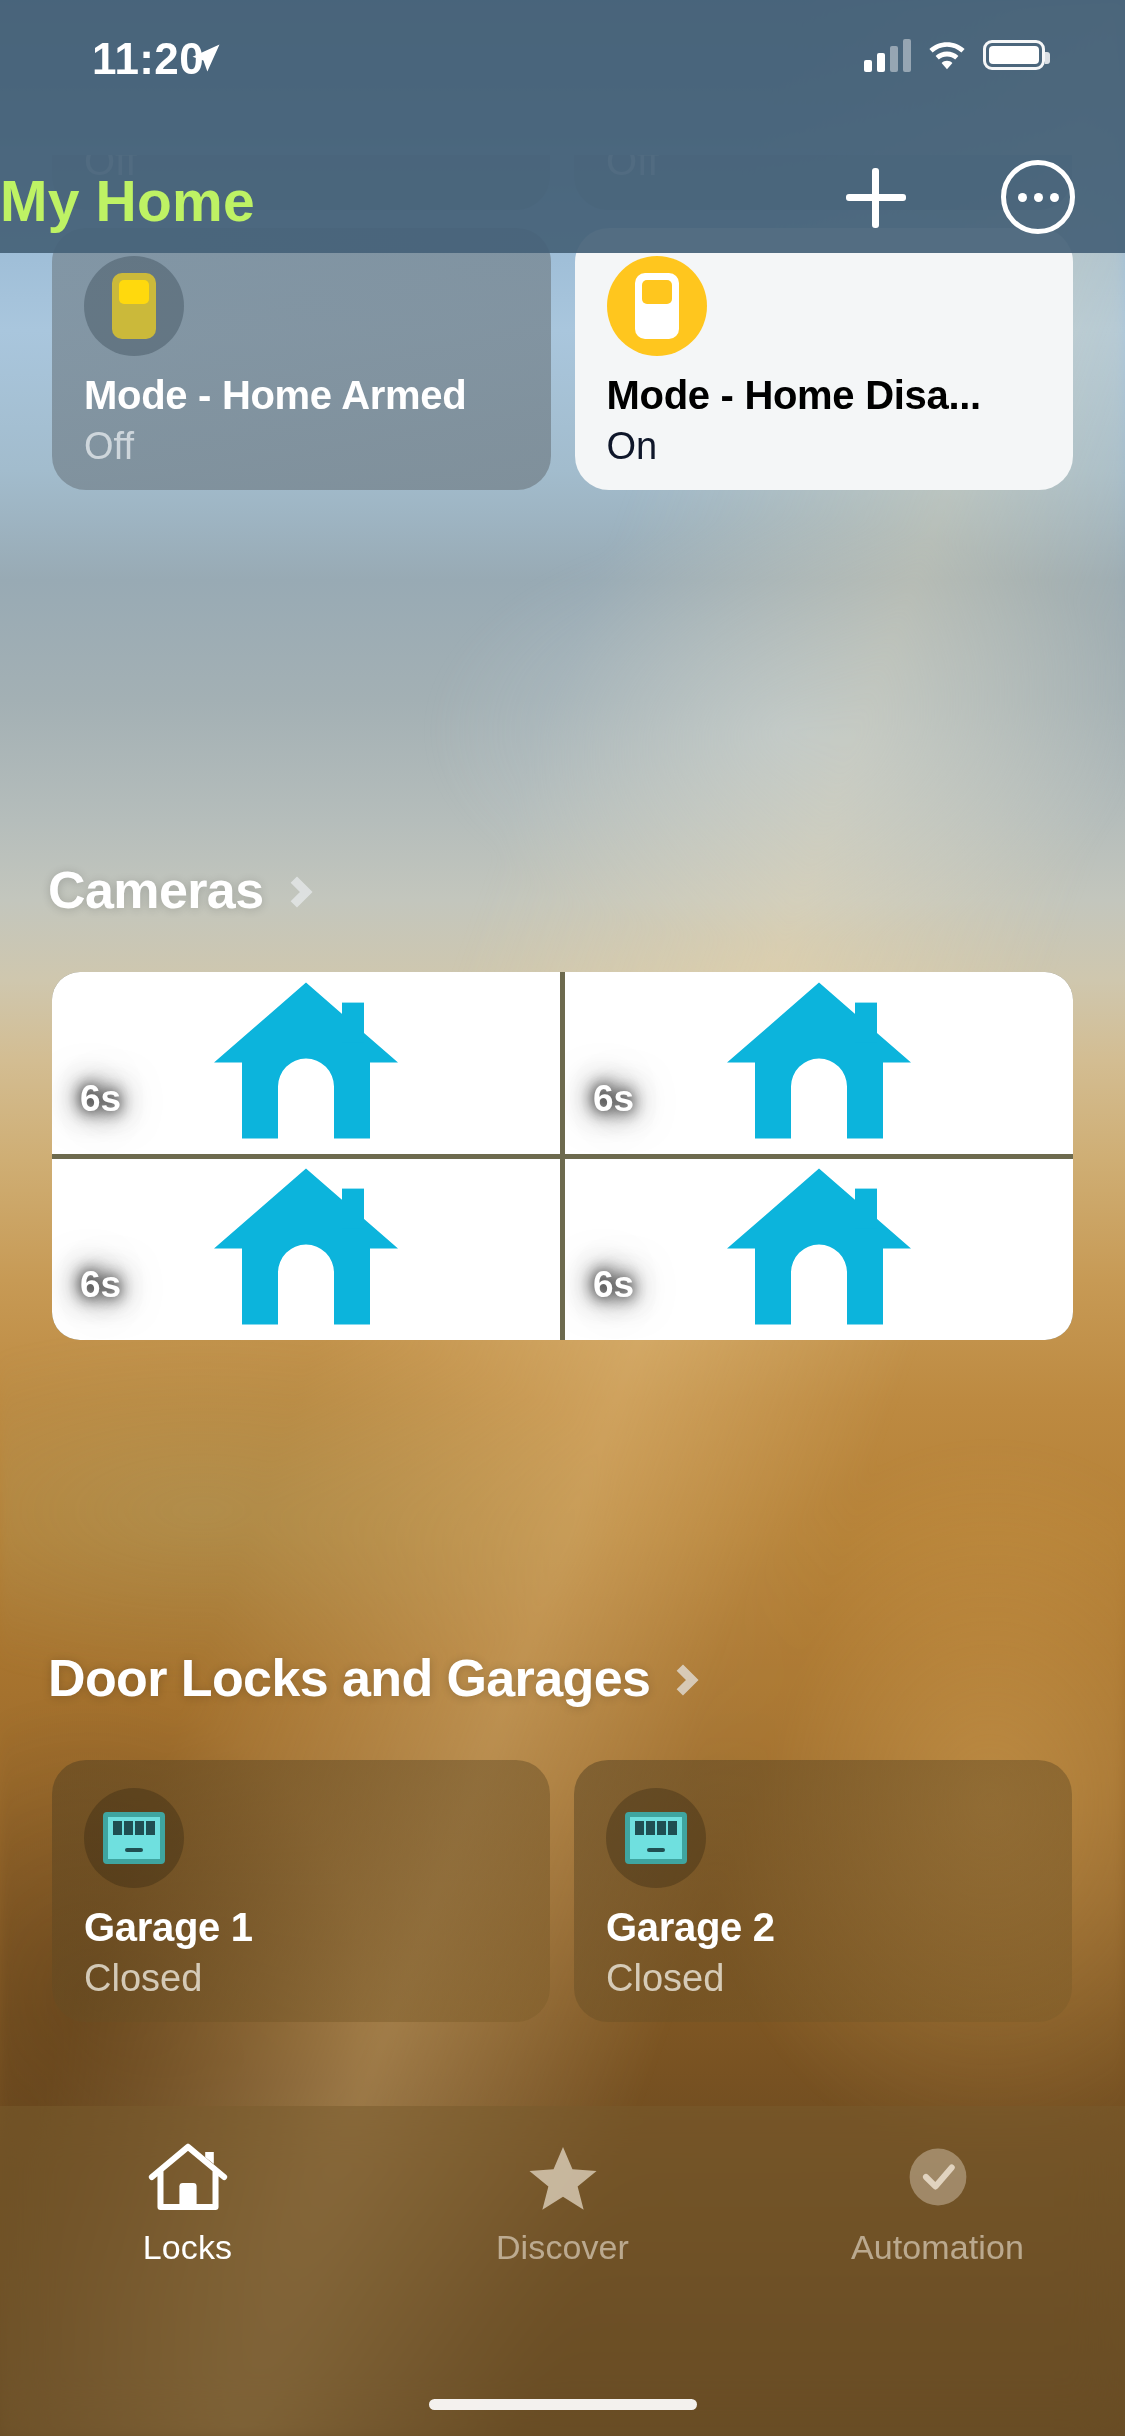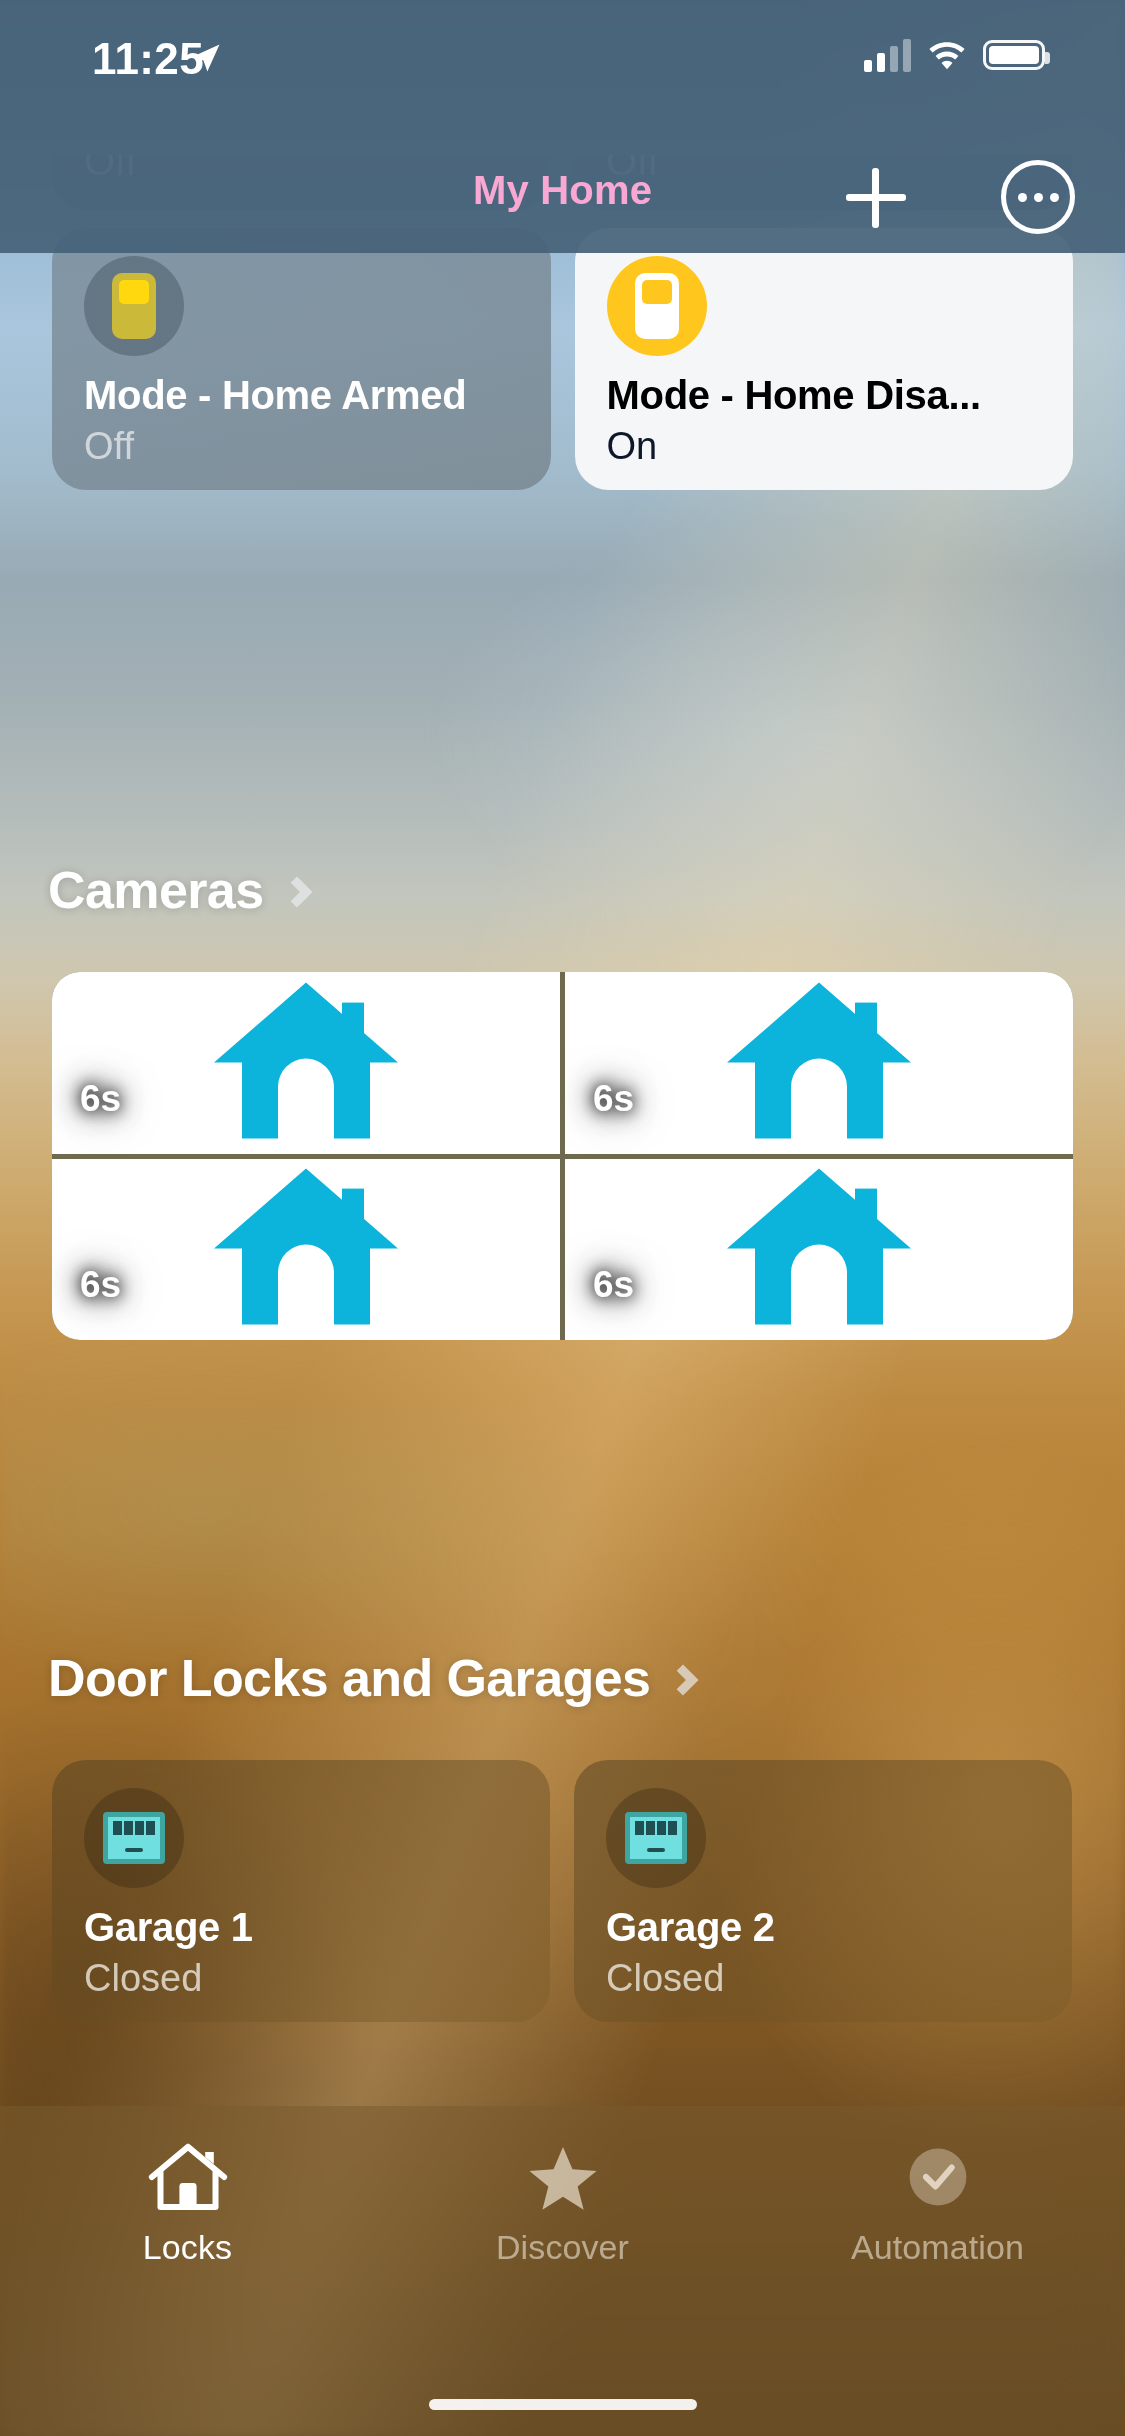--- a/index.html
+++ b/index.html
@@ -80,22 +80,22 @@
   }
   .battery i { display:block; height:100%; width:100%; background:#fff; border-radius:4px; }
 
   
   #nav-bar {
     position:absolute; top:0; left:0; width:1125px; height:253px;
     background:rgba(70,98,120,.93);
     z-index:30;
   }
   #nav-title {
-    position:absolute; left:0; right:0; top:168px; text-align:center;
-    color:#f9a8d4; font-size:40px; font-weight:600; letter-spacing:.2px;
+    position:absolute; left:0; right:0; top:168px; 
+    color:#bef264; font-size:57px; font-weight:600; letter-spacing:.2px;
   }
   #add-button {
     position:absolute; left:846px; top:168px;
     width:60px; height:60px; cursor:pointer;
   }
   #add-button::before, #add-button::after {
     content:""; position:absolute; background:#fff; border-radius:3px;
   }
   #add-button::before { left:0; top:26px; width:60px; height:7px; }
   #add-button::after  { left:26px; top:0; width:7px; height:60px; }
@@ -385,21 +385,21 @@
   <div id="nav-title">My Home</div>
   <div id="add-button"></div>
   <div id="more-button">
     <span></span>
     <span></span>
     <span></span>
   </div>
 </div>
 
 <div id="status-bar">
-  <div id="status-time">11:25</div>
+  <div id="status-time">11:20</div>
   <svg id="loc-arrow" width="36" height="36" viewBox="0 0 24 24">
     <path fill="#fff" d="M21 3 L3 11.2 L10.3 13.7 L12.9 21 Z"></path>
   </svg>
   <div id="status-right">
     <div class="cell-bars">
       <i></i>
         <i></i>
         <i></i>
         <i></i>
     </div>

